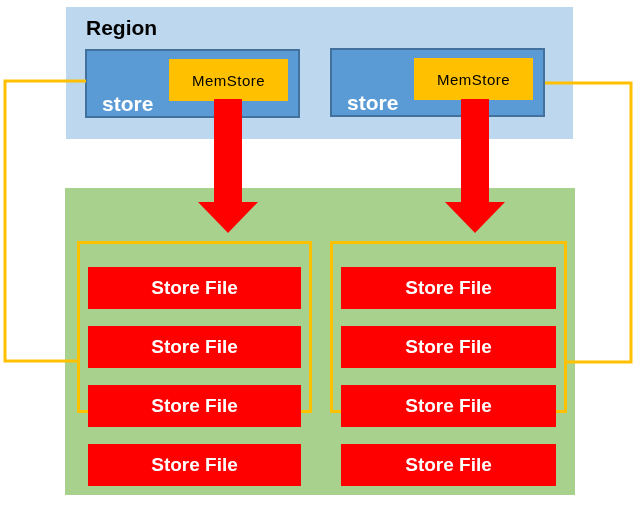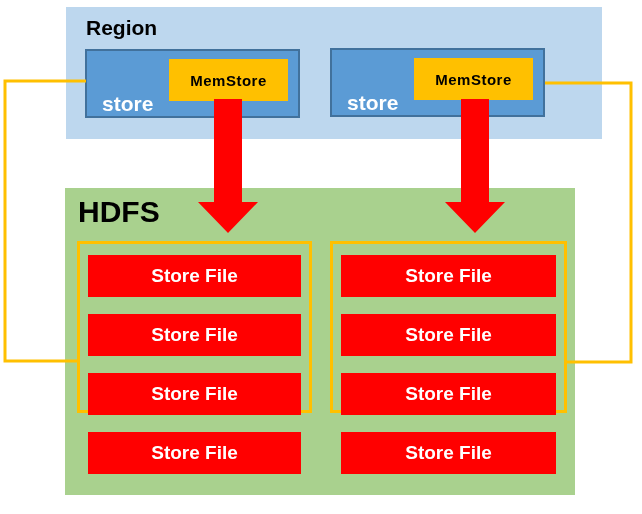--- a/index.html
+++ b/index.html
@@ -15,21 +15,20 @@
     background: #ffffff;
     overflow: hidden;
   }
 
   
   .region-box {
     position: absolute;
     left: 66px; top: 7px;
     width: 507px; height: 132px;
     background: var(--region-bg, #BDD7EE);
-    padding-left: 29px;
   }
   .region-label {
     position: absolute;
     left: 20px; top: 9px;
     font-size: 21px;
     font-weight: bold;
     color: #000000;
   }
   .store-box {
     position: absolute;
@@ -52,21 +51,21 @@
     position: absolute;
     left: 82px; top: 8px;
     width: 119px; height: 42px;
     background: var(--memstore-bg, #FFC000);
     display: flex;
     align-items: center;
     justify-content: center;
   }
   .memstore-label {
     font-size: 15px;
-    font-weight: bold;
+    font-weight: normal;
     letter-spacing: 0.5px;
     color: #000000;
   }
 
   
   .hdfs-box {
     position: absolute;
     left: 65px; top: 188px;
     width: 510px; height: 307px;
     background: var(--hdfs-bg, #A9D18E);
@@ -80,21 +79,21 @@
     line-height: 1;
   }
   .file-column {
     position: absolute;
     top: 53px;
     height: 172px;
     border: 3px solid var(--connector, #FFC000);
     box-sizing: border-box;
     display: flex;
     flex-direction: column;
-    padding: 11px 8px 8px 8px;
+    padding: 23px 8px 8px 8px;
     gap: 17px;
   }
   .file-column.col-1 { left: 12px;  width: 235px; }
   .file-column.col-2 { left: 265px; width: 237px; }
   .store-file {
     height: 42px;
     flex: 0 0 42px;
     background: var(--file-bg, #FF0000);
     display: flex;
     align-items: center;
@@ -133,21 +132,20 @@
 
     <div class="store-box store-2">
       <span class="store-label">store</span>
       <div class="memstore-box">
         <span class="memstore-label">MemStore</span>
       </div>
     </div>
   </div>
 
   <div class="hdfs-box">
-    <div class="hdfs-label">HDFS</div>
 
     <div class="file-column col-1">
       <div class="store-file">
         <span class="store-file-label">Store File</span>
       </div>
       <div class="store-file">
         <span class="store-file-label">Store File</span>
       </div>
       <div class="store-file">
         <span class="store-file-label">Store File</span>

